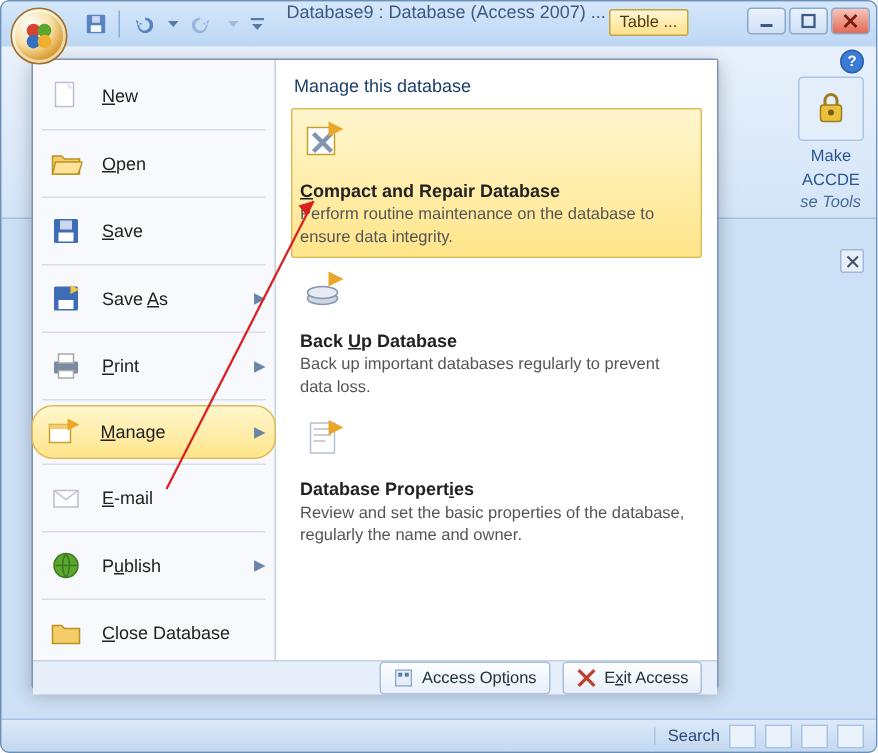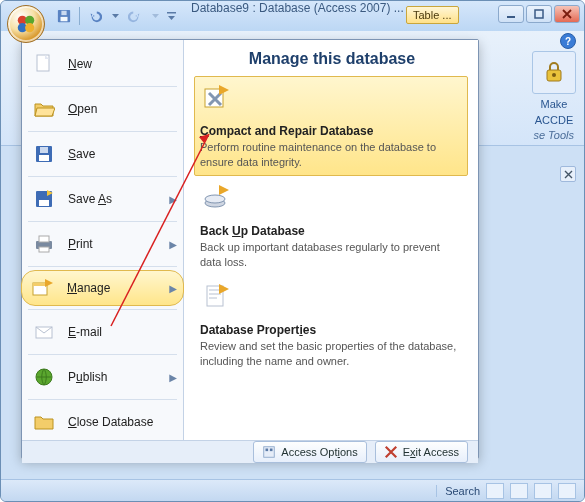--- a/index.html
+++ b/index.html
@@ -32,21 +32,21 @@
 .menu-right { flex: 1; background: #fff; padding: 8px 10px; }
 .menu-footer { height: 30px; border-top: 1px solid #c3d2e6; background: #e6eef9; display: flex; justify-content: flex-end; gap: 8px; padding-right: 10px; }
 
 .li { display: flex; align-items: center; padding: 6px 8px; gap: 10px; color: #222; position: relative; }
 .li .lbl u { text-decoration: underline; }
 .li.hover { background: linear-gradient(#fff6ce, #ffe58a); border: 1px solid #e0b94e; border-radius: 14px; margin: -1px; padding: 5px 7px; }
 .li .arrow { position: absolute; right: 6px; color: #6b85a8; font-size: 10px; }
 .li .icn { width: 28px; height: 24px; display: flex; align-items: center; justify-content: center; }
 .sep { height: 1px; background: #d5dfec; margin: 4px 6px; }
 
-.right-title { font-weight: bold; color: #1e3f6b; padding: 2px 0 8px 2px; font-size: 16px; text-align: center; }
+.right-title { font-weight: normal; color: #1e3f6b; padding: 2px 0 8px 2px; font-size: 12px; }
 .ri { display: flex; gap: 10px; padding: 6px; border-radius: 2px; flex-direction: column; }
 .ri.sel { background: linear-gradient(#fff6ce, #ffe58a); border: 1px solid #e0b94e; padding: 5px; }
 .ri .icn2 { width: 32px; height: 32px; flex-shrink: 0; display: flex; align-items: center; justify-content: center; }
 .ri .txt .t1 { font-weight: bold; color: #222; }
 .ri .txt .t2 { color: #555; font-size: 11px; line-height: 1.35; margin-top: 2px; }
 
 .foot-btn { display: flex; align-items: center; gap: 5px; padding: 3px 8px; border: 1px solid #a9bfdc; border-radius: 3px; background: linear-gradient(#fdfefe,#e7effb); font-size: 11px; color: #233; }
 .foot-btn svg { width: 14px; height: 14px; }
 
 .statusbar { position: absolute; bottom: 0; left: 0; right: 0; height: 22px; background: linear-gradient(#dce9f9,#c3d8f1); border-top: 1px solid #a7c3e4; display: flex; align-items: center; justify-content: flex-end; padding: 0 8px; gap: 6px; }
@@ -286,21 +286,21 @@
         <div class="ri">
           <span class="icn2">
               <svg width="30" height="30" viewBox="0 0 30 30">
                 <rect x="6" y="4" width="16" height="20" fill="#fff" stroke="#b8c1d1"></rect>
                 <path d="M8 8h12M8 12h12M8 16h8" stroke="#b8c1d1"></path>
                 <path d="M18 2l10 5-10 5z" fill="#e9a72a"></path>
               </svg>
             </span>
           <span class="txt">
             <div class="t1">Database Propert<u>i</u>es</div>
-            <div class="t2">Review and set the basic properties of the database, including the name and owner.</div>
+            <div class="t2">Review and set the basic properties of the database, regularly the name and owner.</div>
           </span>
         </div>
 
       </div>
     </div>
     <div class="menu-footer">
       <div class="foot-btn">
         <svg viewBox="0 0 16 16">
             <rect x="2" y="2" width="12" height="12" fill="#e6edf8" stroke="#8aa5c9"></rect>
             <rect x="4" y="4" width="3" height="3" fill="#5a7aa6"></rect>

